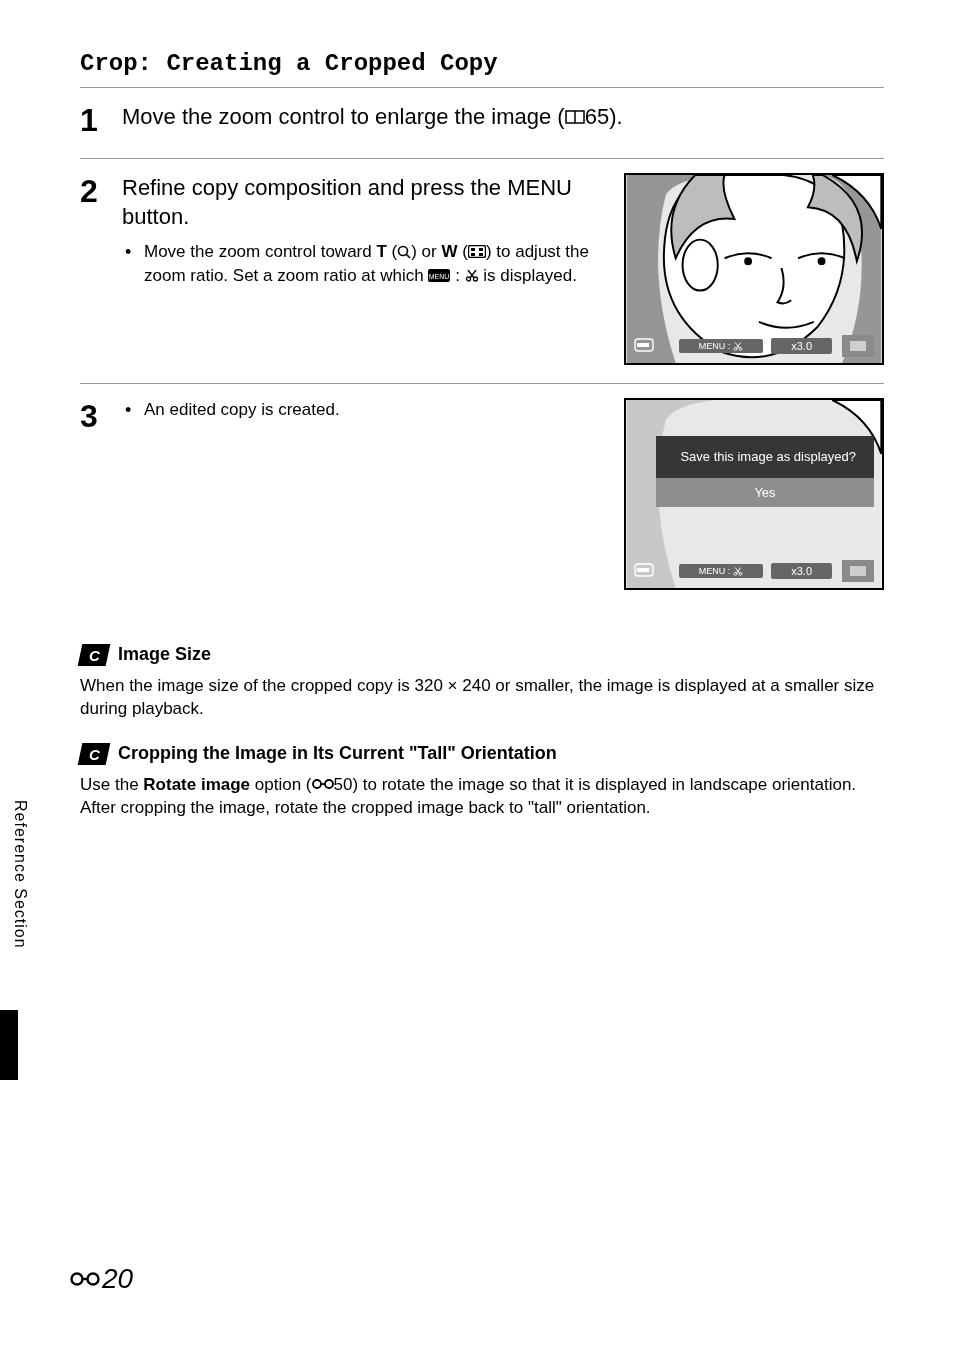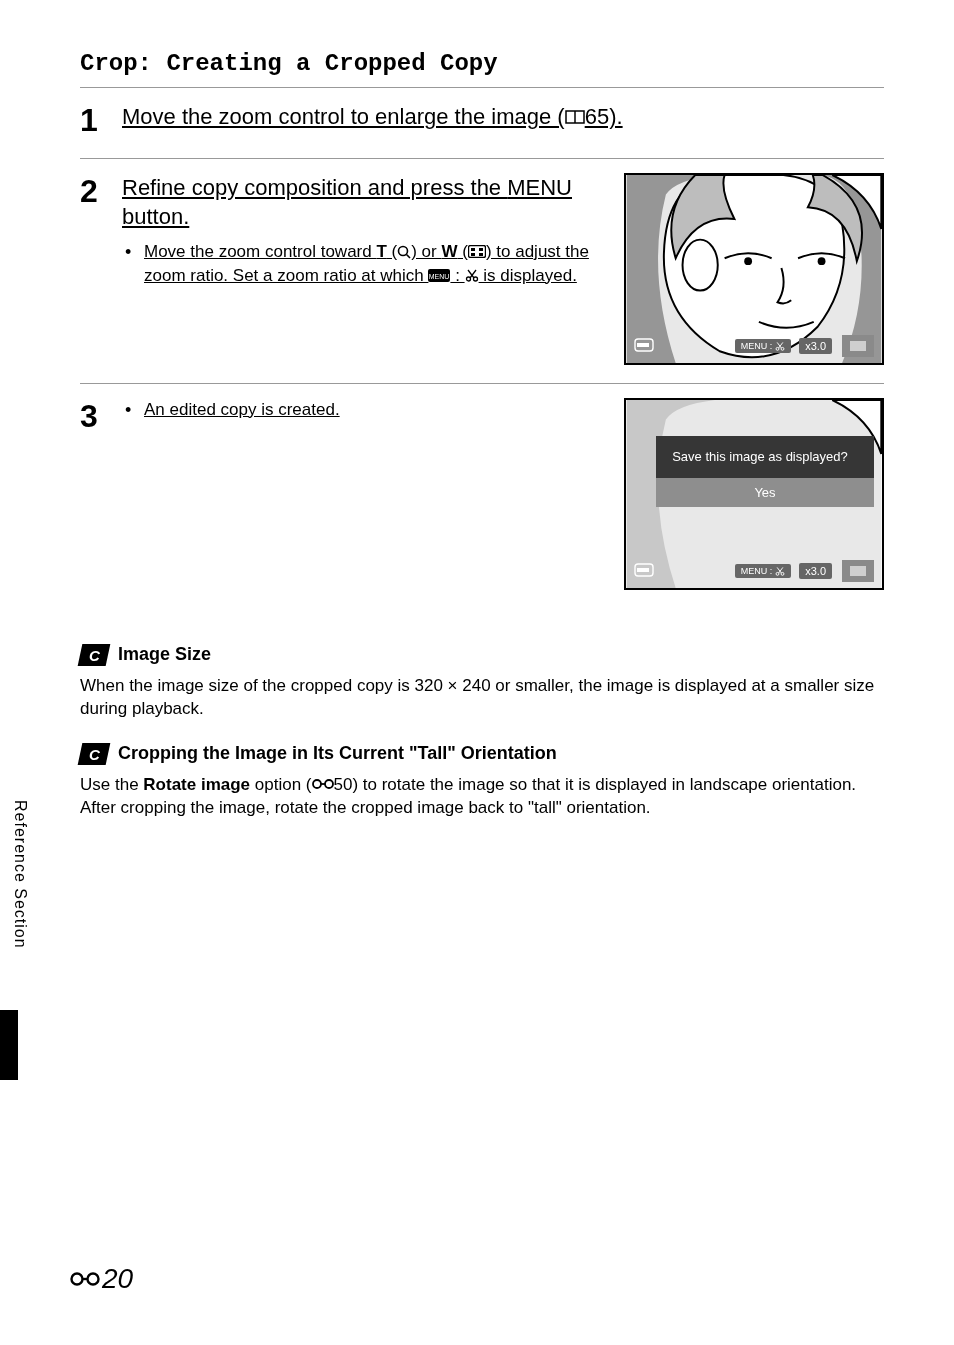--- a/index.html
+++ b/index.html
@@ -31,21 +31,20 @@
       font-size: 32px;
       font-weight: bold;
       line-height: 1;
       min-width: 28px;
       padding-top: 2px;
     }
     .step-content {
       flex: 1;
       display:flex;
       gap: 22px;
-      text-decoration: underline;
     }
     .step-text {
       flex:1;
     }
     .step-heading {
       font-size: 22px;
       line-height: 1.35;
       font-weight: normal;
       margin-bottom: 8px;
     }
@@ -90,34 +89,34 @@
       bottom:6px;
       left:8px;
       right:8px;
       display:flex;
       align-items:center;
       justify-content:space-between;
       font-size:11px;
       color:#fff;
     }
     .ov-badge{
-      background:#666; padding:2px 6px; border-radius:2px; font-size:11px; display:inline-flex; align-items:center; gap:3px;
+      background:#666; padding:2px 20px; border-radius:2px; font-size:11px; display:inline-flex; align-items:center; gap:3px;
     }
     .ov-thumb{ width:32px; height:22px; background:#8a8a8a; display:flex;align-items:center;justify-content:center;}
     .ov-thumb .inner{width:16px;height:10px;background:#cfcfcf;}
     .dialog{
       position:absolute;
       left:30px; right:8px; top:36px;
       background:#363636;
       color:#fff;
       font-size:13px;
       text-align:center;
       padding-top:6px;
     }
-    .dialog .q{ padding: 6px 18px 12px 8px; line-height:1.4;}
+    .dialog .q{ padding: 6px 18px 12px 8px; line-height:1.4;text-align:right;}
     .dialog .opt{ padding:7px 0; }
     .dialog .opt.sel{ background:#8e8e8e;}
     .notes{ margin-top:36px;}
     .note-head{
       display:flex; align-items:center; gap:10px; margin-bottom:8px;
     }
     .note-icon{
       width:28px; height:22px; background:#000; display:flex; align-items:center; justify-content:center;
       transform: skewX(-12deg);
     }

